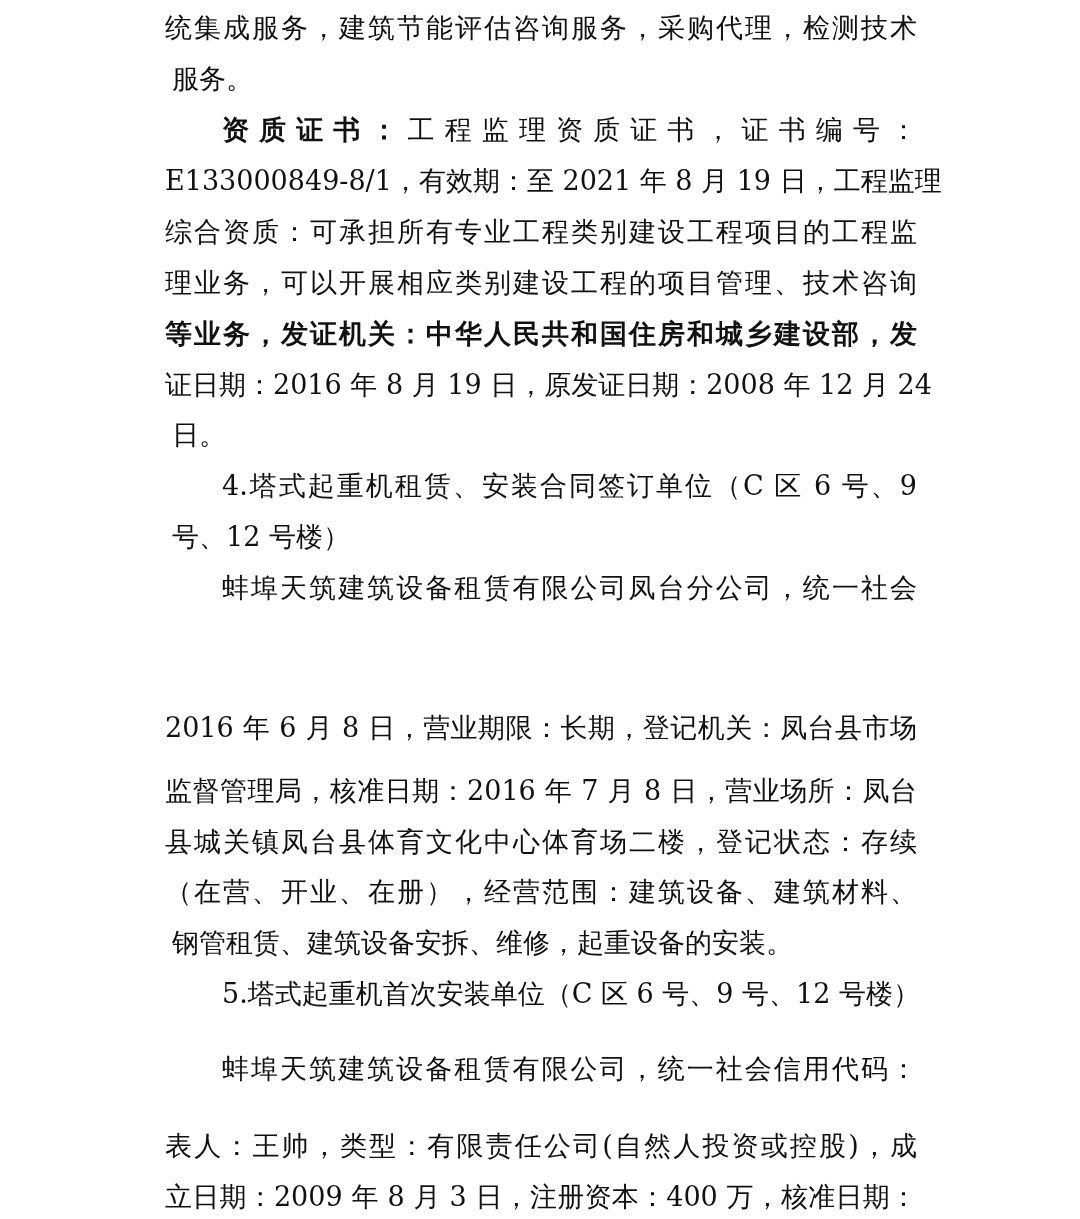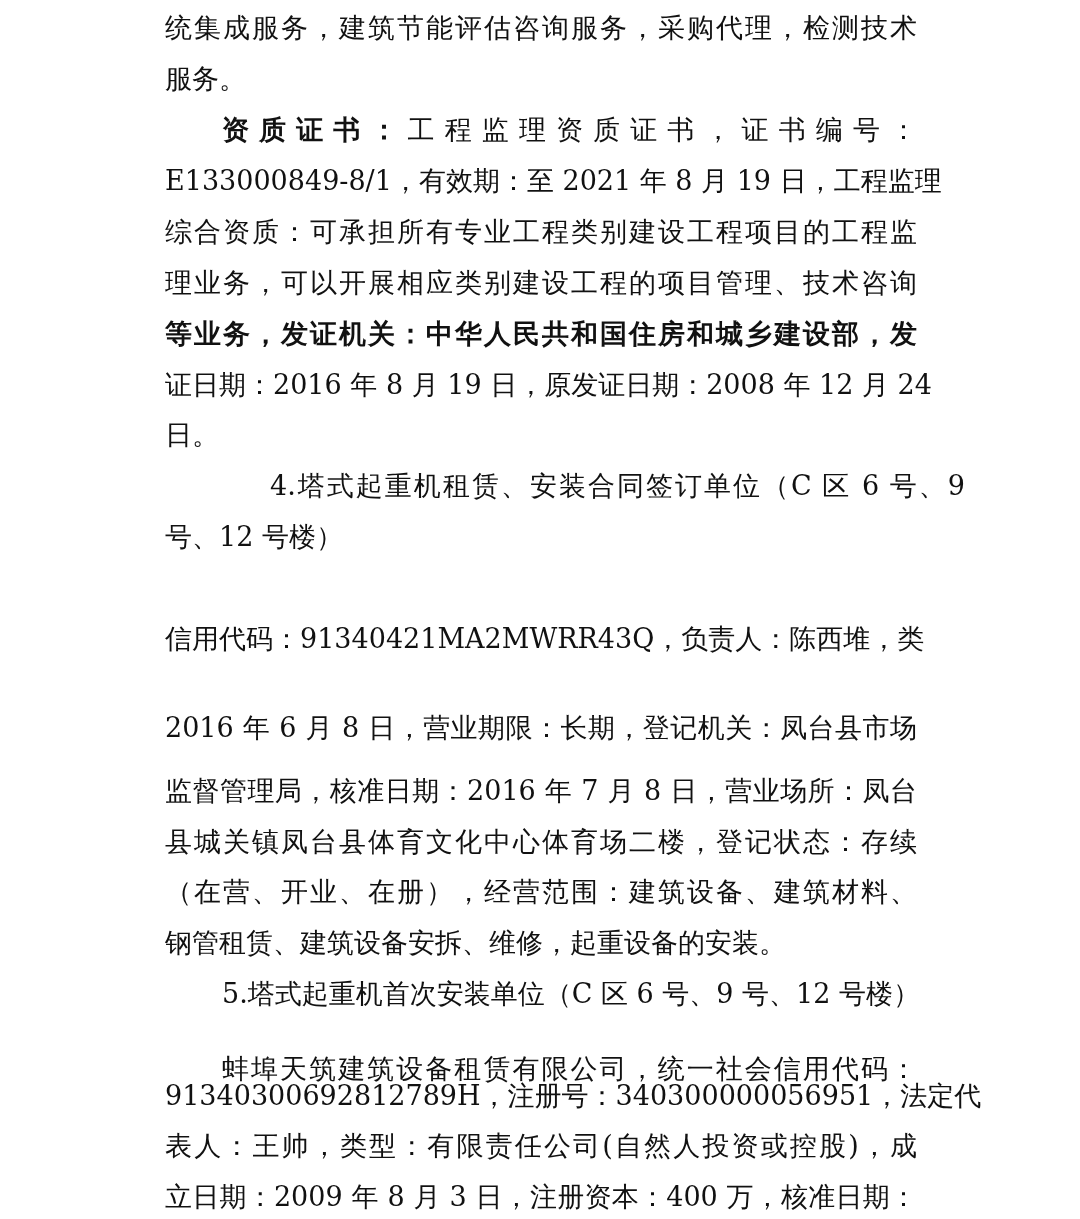--- a/index.html
+++ b/index.html
@@ -2,21 +2,21 @@
 <html><head>
 <meta charset="utf-8">
 <style>
   html, body { margin: 0; padding: 0; background: #ffffff; }
   body { width: 1080px; height: 1219px; overflow: hidden; position: relative;
          font-family: "DejaVu Serif", "Liberation Serif", serif; color: #111111; }
   .page { position: absolute; left: 0; top: 0; width: 1080px; height: 1219px; }
   .line { position: absolute; left: 165px; width: 752px; height: 50px;
           font-size: 27px; line-height: 50px; white-space: nowrap;
           text-align: justify; text-align-last: justify; letter-spacing: 0; }
-  .line.last { text-align-last: left; }
+  .line.last { text-align-last: left; margin-left: 7px; }
   .line.indent { left: 222px; width: 695px; }
   .bold { font-weight: bold; }
 </style>
 </head>
 <body>
 
 <div class="page">
 
   <div class="line" style="top:3px;">统集成服务，建筑节能评估咨询服务，采购代理，检测技术</div>
   <div class="line last" style="top:54px;">服务。</div>
@@ -24,30 +24,29 @@
   <div class="line indent" style="top:105px;">
     <span class="bold">资质证书：</span><span>工程监理资质证书，证书编号：</span>
   </div>
   <div class="line" style="top:156px;">E133000849-8/1，有效期：至 2021 年 8 月 19 日，工程监理</div>
   <div class="line" style="top:207px;">综合资质：可承担所有专业工程类别建设工程项目的工程监</div>
   <div class="line" style="top:258px;">理业务，可以开展相应类别建设工程的项目管理、技术咨询</div>
   <div class="line" style="top:309px;font-weight:bold;">等业务，发证机关：中华人民共和国住房和城乡建设部，发</div>
   <div class="line" style="top:360px;">证日期：2016 年 8 月 19 日，原发证日期：2008 年 12 月 24</div>
   <div class="line last" style="top:410px;">日。</div>
 
-  <div class="line indent" style="top:461px;margin-left:48px;">4.塔式起重机租赁、安装合同签订单位（C 区 6 号、9</div>
+  <div class="line indent" style="top:461px;">4.塔式起重机租赁、安装合同签订单位（C 区 6 号、9</div>
   <div class="line last" style="top:512px;">号、12 号楼）</div>
 
-  <div class="line" style="top:614px;">信用代码：91340421MA2MWRR43Q，负责人：陈西堆，类</div>
+  <div class="line indent" style="top:563px;">蚌埠天筑建筑设备租赁有限公司凤台分公司，统一社会</div>
   <div class="line" style="top:703px;">2016 年 6 月 8 日，营业期限：长期，登记机关：凤台县市场</div>
   <div class="line" style="top:766px;">监督管理局，核准日期：2016 年 7 月 8 日，营业场所：凤台</div>
   <div class="line" style="top:867px;">（在营、开业、在册），经营范围：建筑设备、建筑材料、</div>
   <div class="line" style="top:817px;">县城关镇凤台县体育文化中心体育场二楼，登记状态：存续</div>
   <div class="line last" style="top:918px;">钢管租赁、建筑设备安拆、维修，起重设备的安装。</div>
 
   <div class="line indent" style="top:969px;">5.塔式起重机首次安装单位（C 区 6 号、9 号、12 号楼）</div>
 
   <div class="line indent" style="top:1044px;">蚌埠天筑建筑设备租赁有限公司，统一社会信用代码：</div>
-  <div class="line" style="top:1071px;">91340300692812789H，注册号：340300000056951，法定代</div>
   <div class="line" style="top:1121px;">表人：王帅，类型：有限责任公司(自然人投资或控股)，成</div>
   <div class="line" style="top:1172px;">立日期：2009 年 8 月 3 日，注册资本：400 万，核准日期：</div>
 
 </div>
 
 </body></html>

